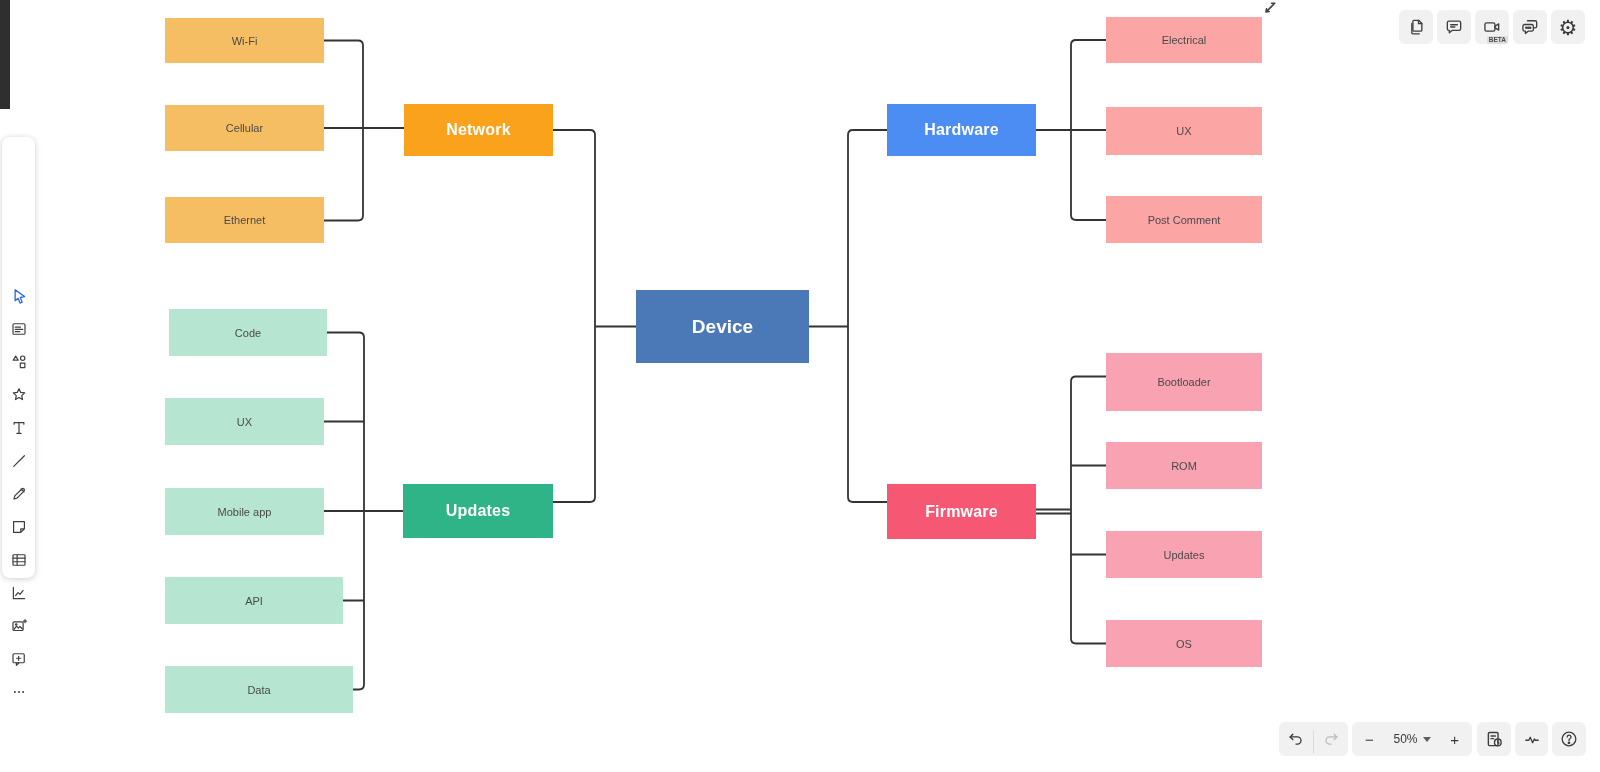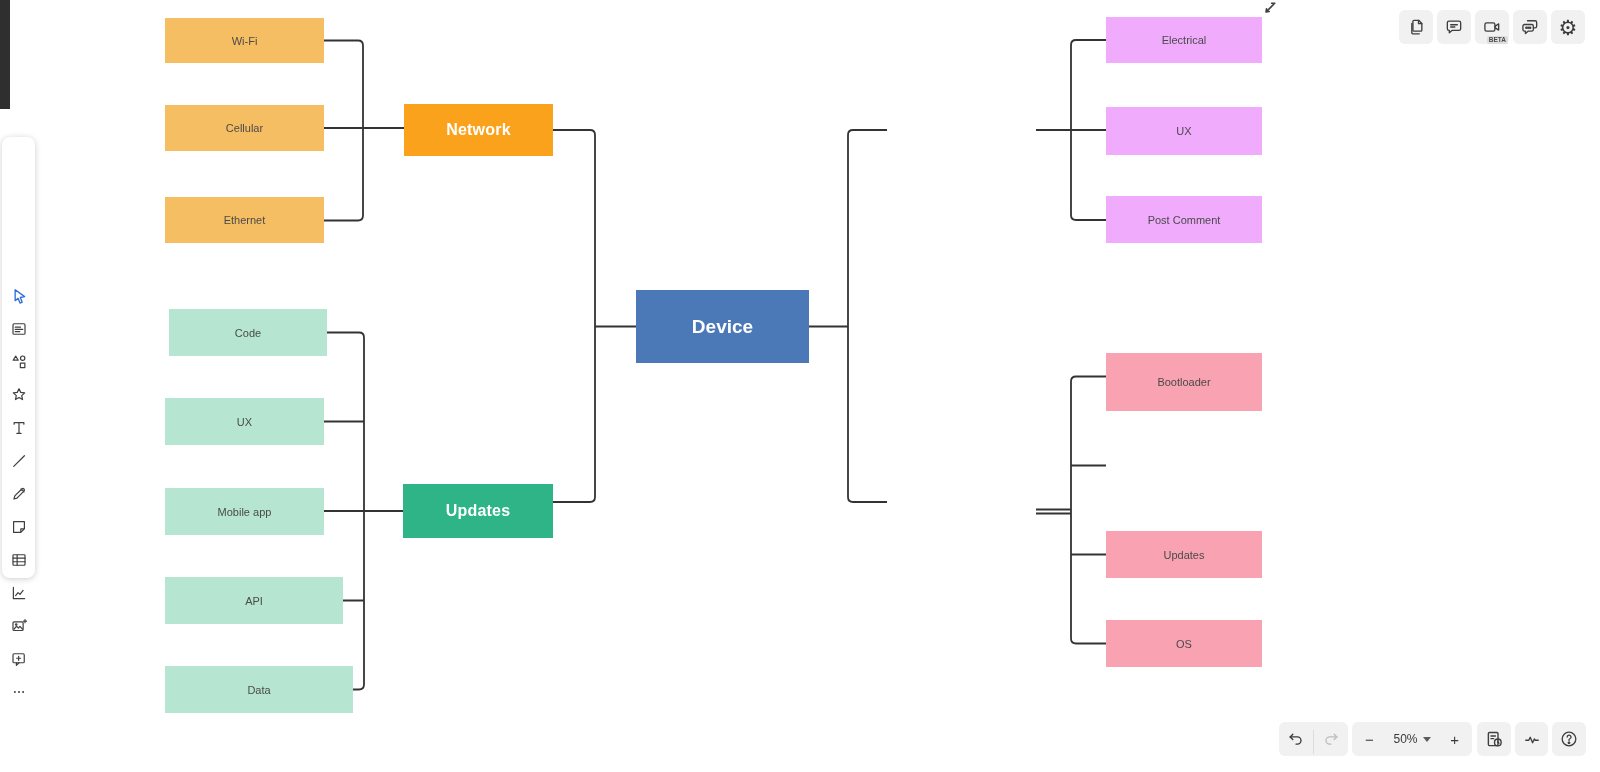--- a/index.html
+++ b/index.html
@@ -8,21 +8,21 @@
   svg.icon{display:block;}
   .stroked path,.stroked rect,.stroked circle,.stroked polyline{fill:none;stroke:#3f3f3f;stroke-width:1.6;stroke-linecap:round;stroke-linejoin:round;}
   
   .node{position:absolute;display:flex;align-items:center;justify-content:center;text-align:center;box-sizing:border-box;}
   .child{font-size:11px;color:#4a4a4a;}
   .parent{font-weight:bold;color:#ffffff;font-size:16px;letter-spacing:.2px;}
   .device{font-weight:bold;color:#ffffff;font-size:19px;}
   .c-orange{background:#f6be63}.c-orange-d{background:#fba21c}
   .c-mint{background:#b6e6d1}.c-green{background:#2eb486}
   .c-steel{background:#4b79b8}
-  .c-blue{background:#4b8df2}.c-blue-l{background:#f0abfc}
+  .c-blue{background:#4b8df2}.c-blue-l{background:#fca5a5}
   .c-red{background:#f65873}.c-pink{background:#f9a2b2}
   #connectors{position:absolute;left:0;top:0;}
   
   .strip{position:absolute;left:0;top:28;width:10px;height:109px;background:#2f2f2f;}
   .toolbar{position:absolute;left:2px;top:137px;width:33px;height:441px;background:#fff;
            border-radius:8px;box-shadow:0 1px 6px rgba(0,0,0,.2);}
   .tool{position:absolute;left:4px;width:26px;height:26px;border-radius:5px;
         display:flex;align-items:center;justify-content:center;cursor:pointer;}
   .btn{position:absolute;background:#f1f1f2;border-radius:6px;display:flex;align-items:center;
        justify-content:center;cursor:pointer;}
@@ -104,32 +104,41 @@
   <div class="node child c-mint" style="left:165px;top:488px;width:159px;height:47px">
       <span>Mobile app</span>
     </div>
   <div class="node child c-mint" style="left:165px;top:577px;width:178px;height:47px">
       <span>API</span>
     </div>
   <div class="node child c-mint" style="left:165px;top:666px;width:188px;height:47px">
       <span>Data</span>
     </div>
 
+  <div class="node parent c-blue" style="left:887px;top:104px;width:149px;height:52px">
+      <span>Hardware</span>
+    </div>
   <div class="node child c-blue-l" style="left:1106px;top:17px;width:156px;height:46px">
       <span>Electrical</span>
     </div>
   <div class="node child c-blue-l" style="left:1106px;top:107px;width:156px;height:48px">
       <span>UX</span>
     </div>
   <div class="node child c-blue-l" style="left:1106px;top:196px;width:156px;height:47px">
       <span>Post Comment</span>
     </div>
 
+  <div class="node parent c-red" style="left:887px;top:484px;width:149px;height:55px">
+      <span>Firmware</span>
+    </div>
   <div class="node child c-pink" style="left:1106px;top:353px;width:156px;height:58px">
       <span>Bootloader</span>
+    </div>
+  <div class="node child c-pink" style="left:1106px;top:442px;width:156px;height:47px">
+      <span>ROM</span>
     </div>
   <div class="node child c-pink" style="left:1106px;top:531px;width:156px;height:47px">
       <span>Updates</span>
     </div>
   <div class="node child c-pink" style="left:1106px;top:620px;width:156px;height:47px">
       <span>OS</span>
     </div>
 
   <div class="handle">
     <svg class="icon stroked" width="16" height="14" viewBox="0 0 16 14">

